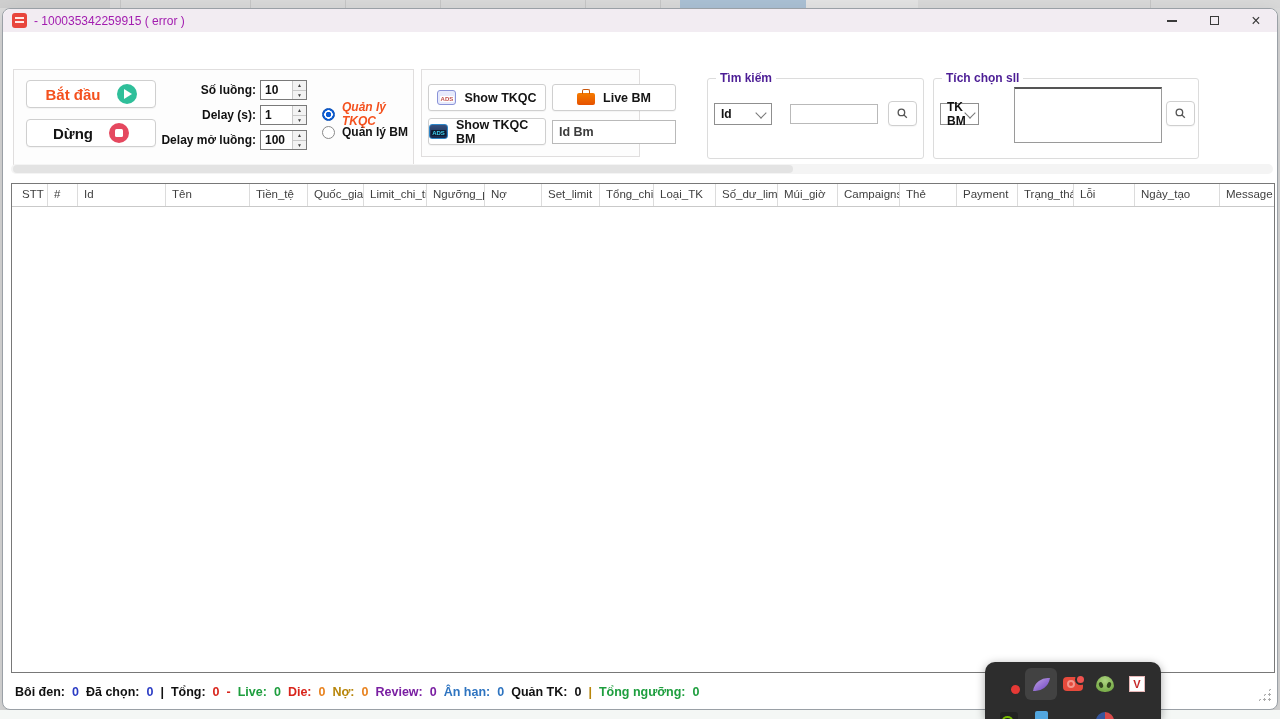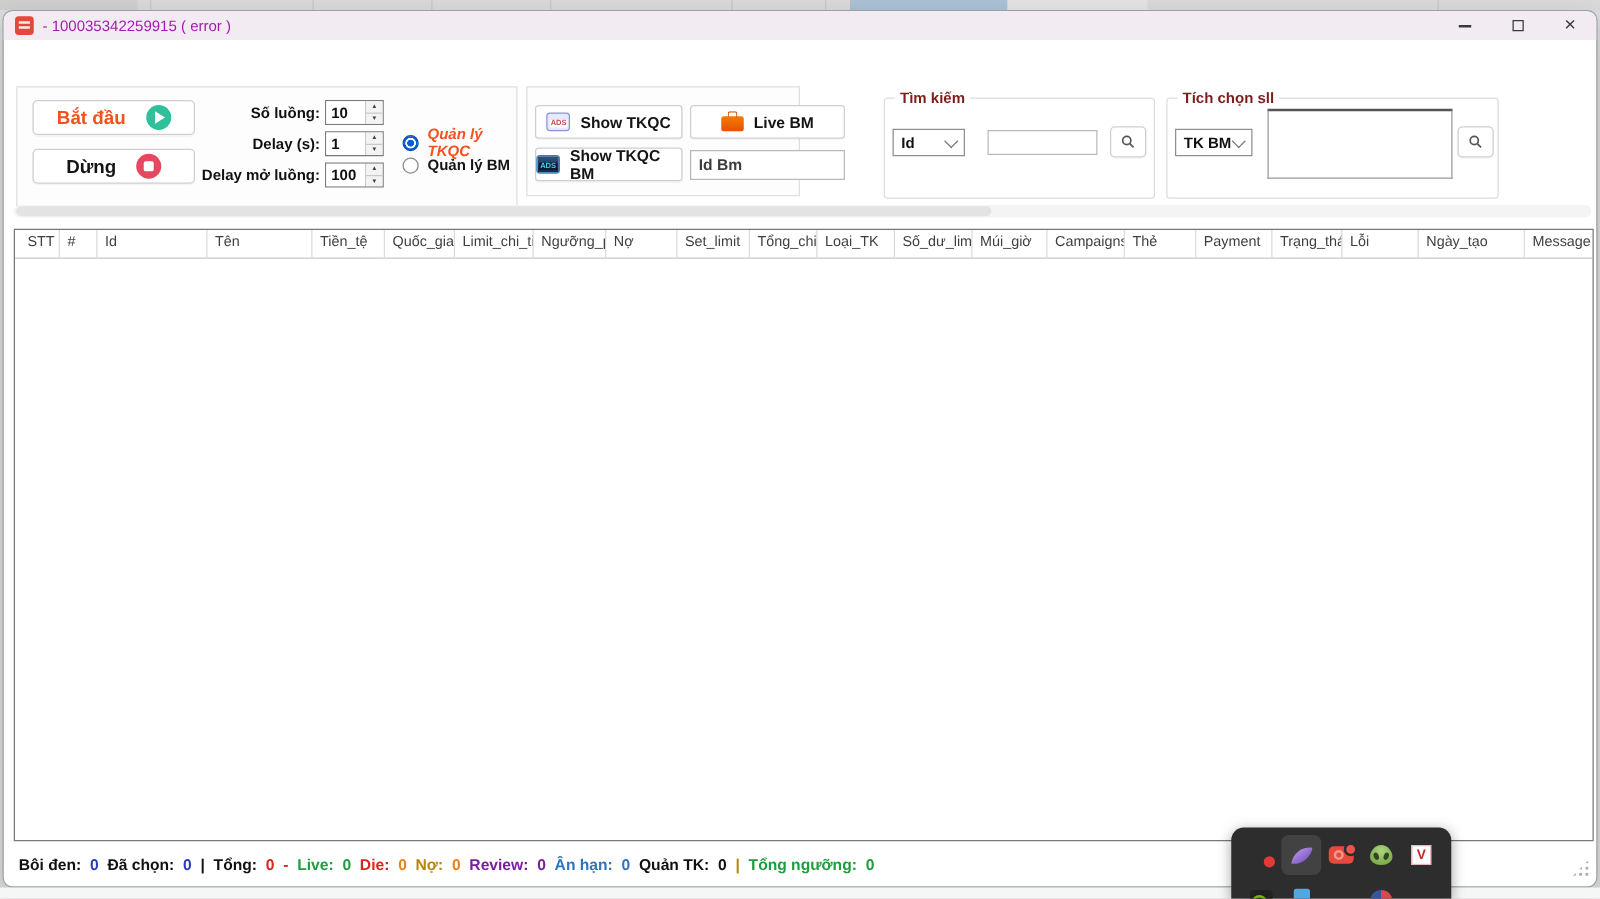--- a/index.html
+++ b/index.html
@@ -82,21 +82,21 @@
     position:relative;margin-top:3px;flex:0 0 auto;}
   .ic-case::before{content:"";position:absolute;left:5px;top:-4px;width:8px;height:5px;
     border:1.6px solid #c9560a;border-bottom:none;border-radius:2px 2px 0 0;box-sizing:border-box;}
 
   .txt{position:absolute;border:1px solid #b9b9b9;background:#fff;box-sizing:border-box;outline:none;
     font-family:"Liberation Sans",sans-serif;font-size:12px;padding:0 6px;}
   .txt-idbm{font-weight:bold;color:#3c3c3c;font-size:12.5px;}
 
   .grp{position:absolute;border:1px solid #dcdcdc;border-radius:3px;box-sizing:border-box;}
   .grp-title{position:absolute;top:-8px;left:8px;background:#fff;padding:0 4px;
-    font-size:12px;font-weight:bold;color:#7f1d1d;white-space:nowrap;}
+    font-size:12px;font-weight:bold;color:#4c1d95;white-space:nowrap;}
   .dd{position:absolute;background:#fff;border:1px solid #8f8f8f;display:flex;align-items:center;
     box-sizing:border-box;padding:0 6px;font-size:12px;font-weight:bold;color:#111;}
   .chev{width:7px;height:7px;border-right:1.6px solid #777;border-bottom:1.6px solid #777;
     transform:rotate(45deg);margin-left:auto;margin-top:-3px;flex:0 0 auto;}
   .btn-search{width:29px;height:25px;}
   .bulk-text{position:absolute;background:#fff;border:1px solid #9a9a9a;border-top:2px solid #555;
     box-sizing:border-box;resize:none;outline:none;font-family:"Liberation Sans",sans-serif;font-size:12px;}
 
   .hscroll{position:absolute;left:8px;top:155px;width:1262px;height:10px;background:#f4f4f4;border-radius:5px;}
   .hthumb{position:absolute;left:2px;top:1px;width:780px;height:8px;background:#e3e3e3;border-radius:4px;}
@@ -275,21 +275,21 @@
       <div class="btn btn-search" style="left:180px;top:22px;">
         <svg class="search-svg" width="13" height="13" viewBox="0 0 24 24">
             <circle cx="10" cy="10" r="6" fill="none" stroke="#555" stroke-width="2.5"></circle>
             <line x1="14.5" y1="14.5" x2="20" y2="20" stroke="#555" stroke-width="2.5"></line>
           </svg>
       </div>
     </div>
 
     <div class="grp" style="left:930px;top:69px;width:266px;height:81px;">
       <span class="grp-title">Tích chọn sll</span>
-      <div class="dd" style="left:6px;top:24px;width:62px;height:22px;">
+      <div class="dd" style="left:6px;top:24px;width:39px;height:22px;">
         <span>TK BM</span>
         <span class="chev"></span>
       </div>
       <textarea class="bulk-text" style="left: 80px; top: 8px; width: 148px; height: 56px;"></textarea>
       <div class="btn btn-search" style="left:232px;top:22px;">
         <svg class="search-svg" width="13" height="13" viewBox="0 0 24 24">
             <circle cx="10" cy="10" r="6" fill="none" stroke="#555" stroke-width="2.5"></circle>
             <line x1="14.5" y1="14.5" x2="20" y2="20" stroke="#555" stroke-width="2.5"></line>
           </svg>
       </div>

